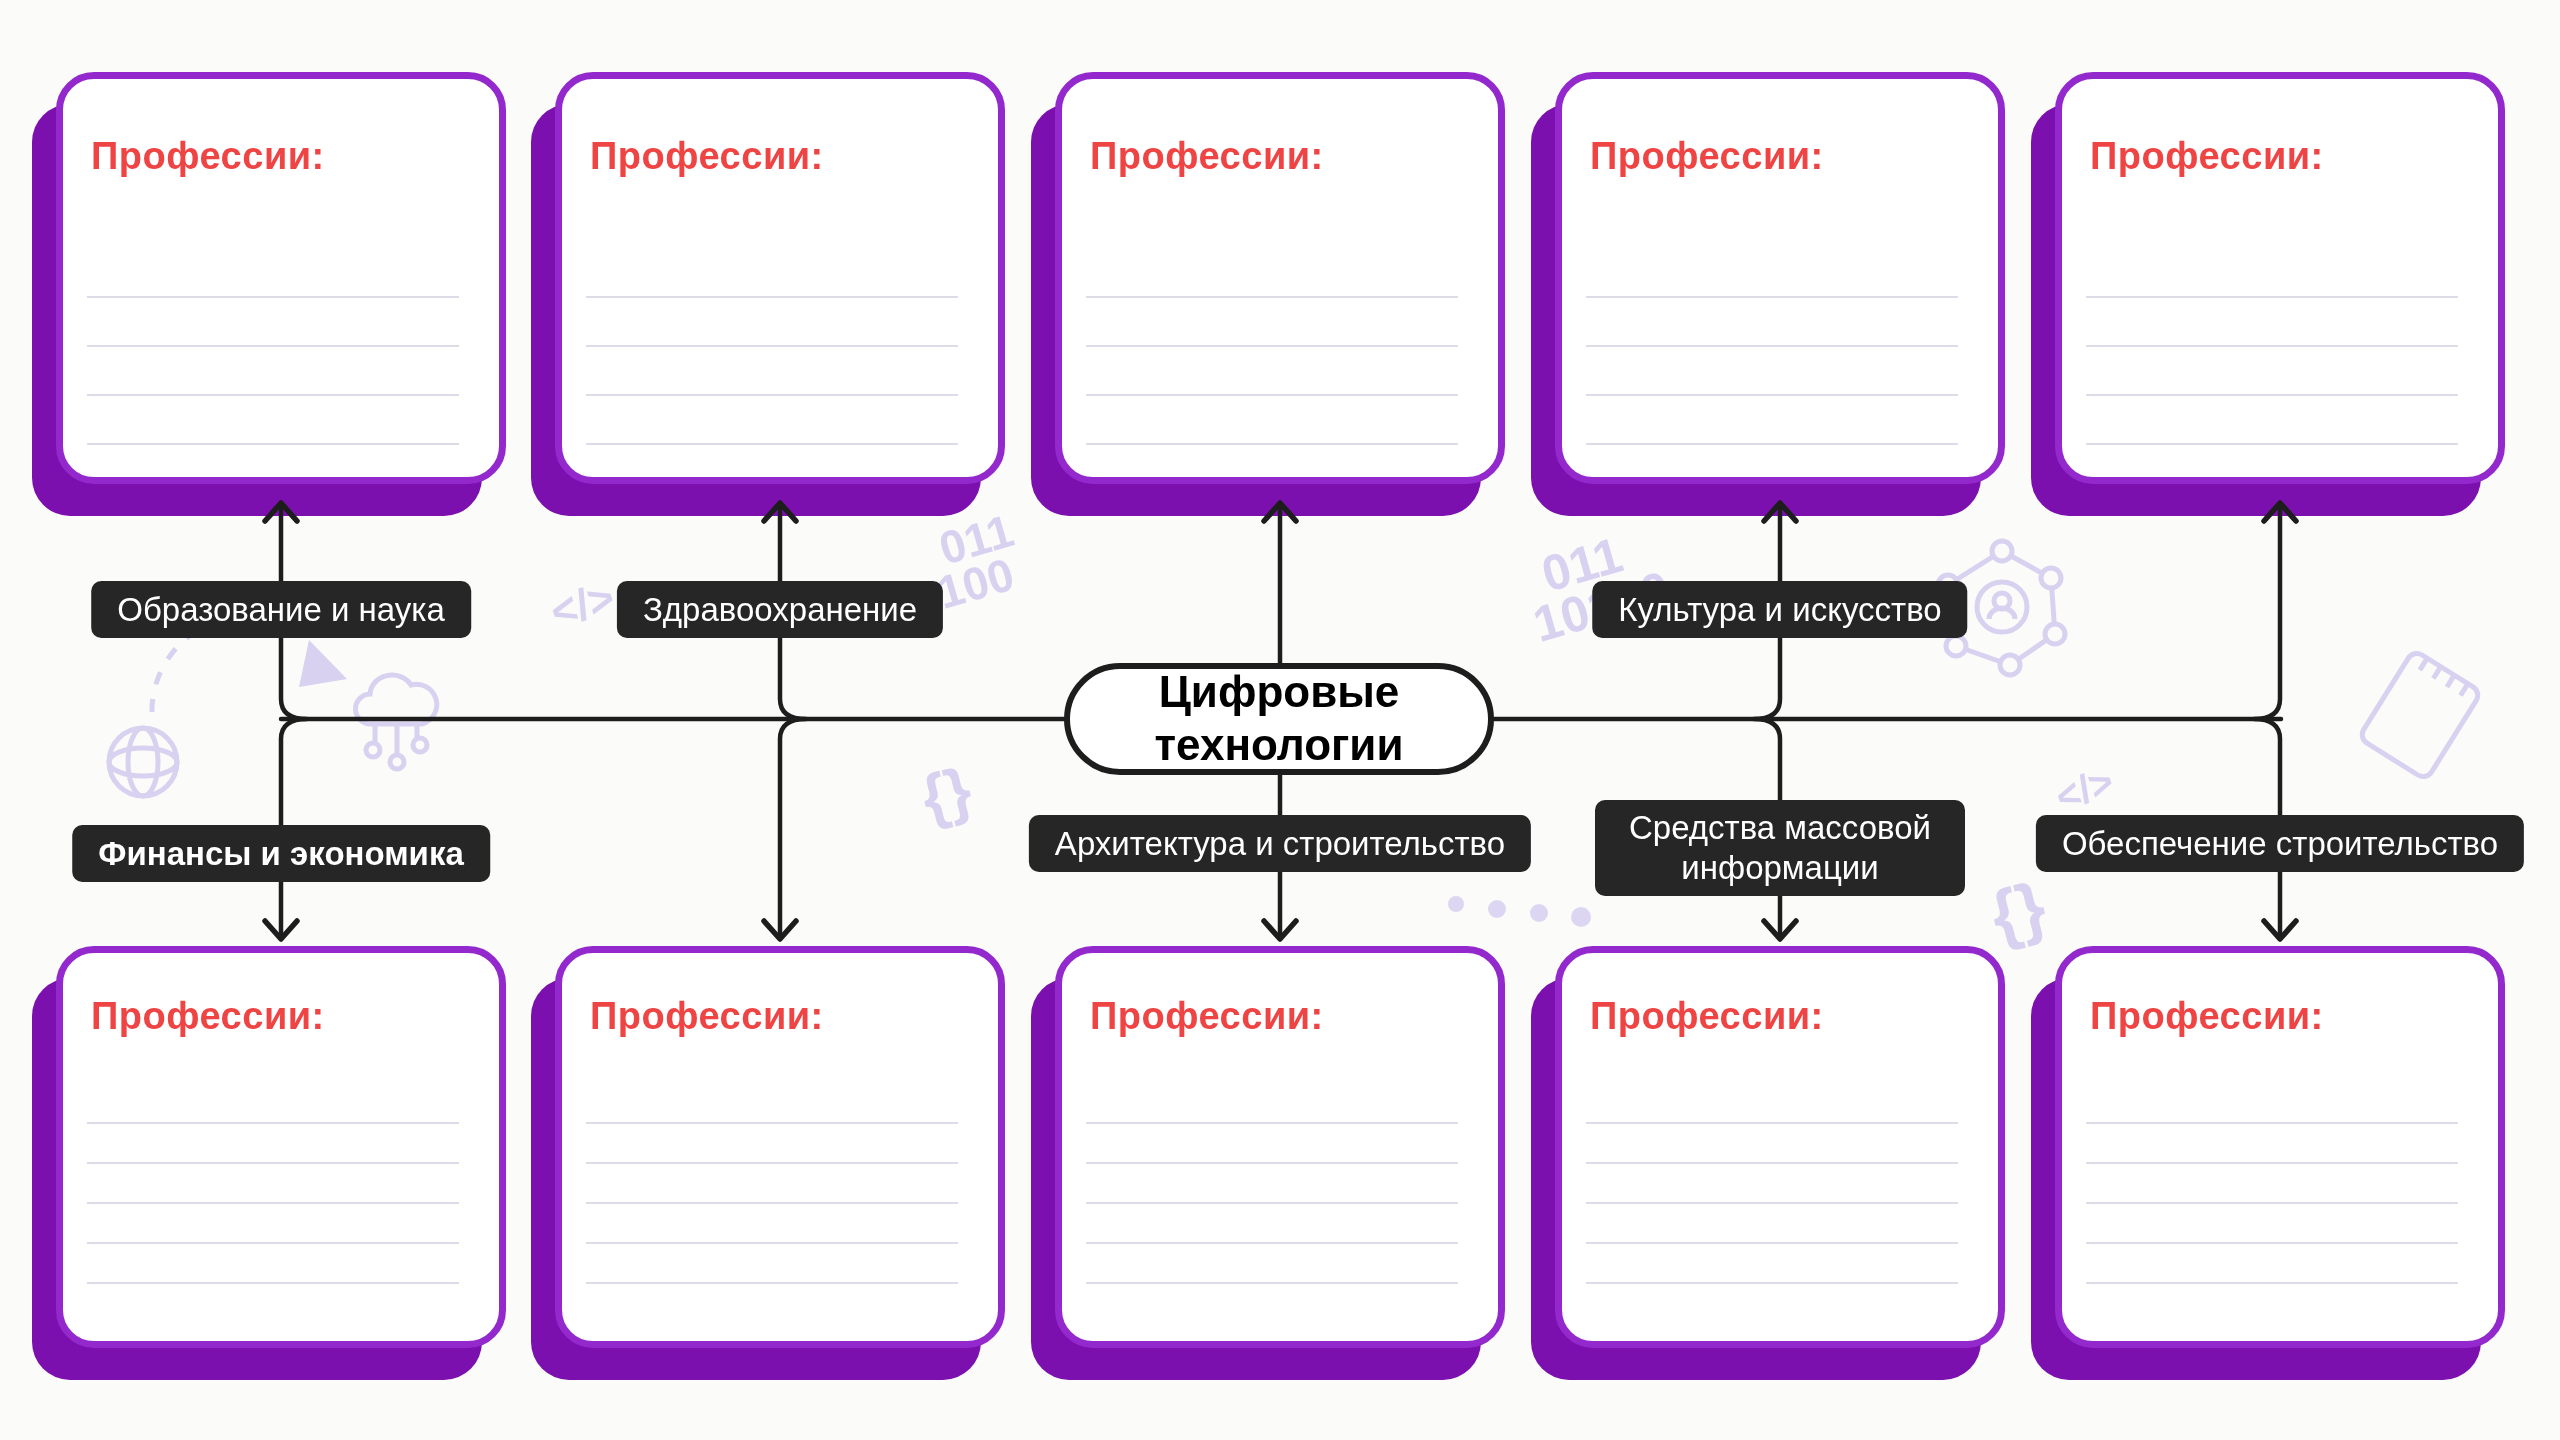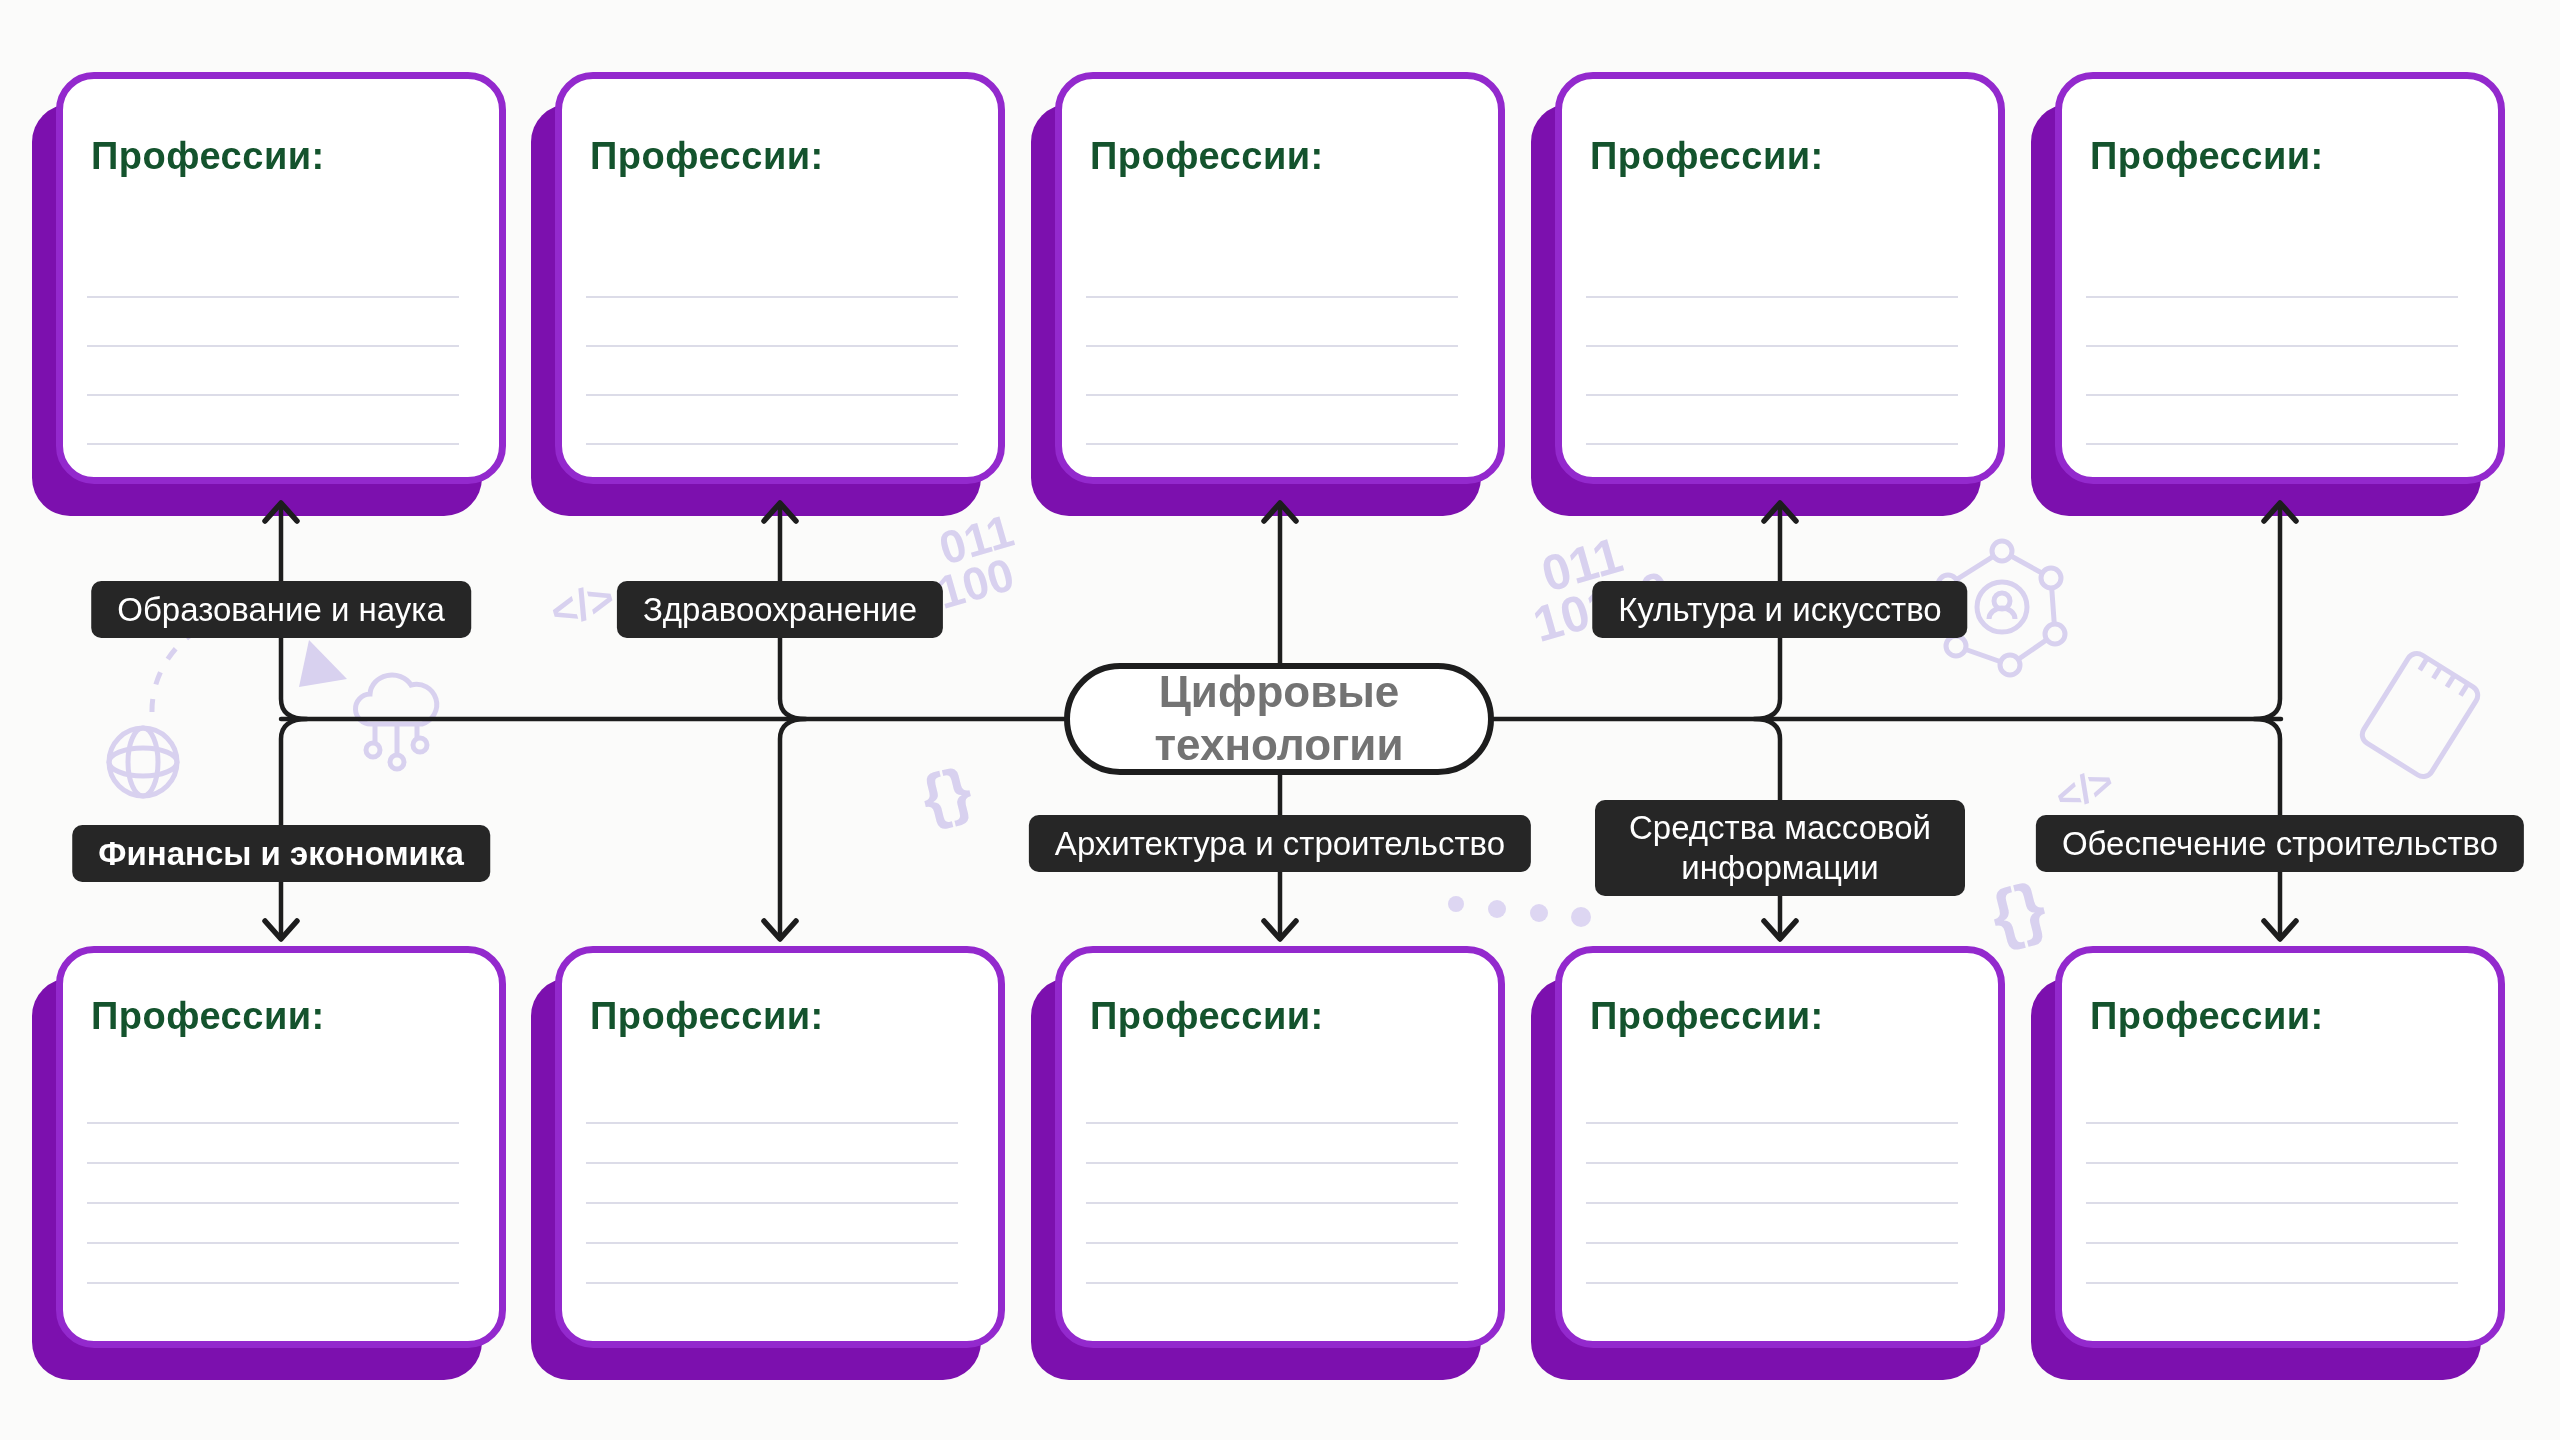--- a/index.html
+++ b/index.html
@@ -21,21 +21,21 @@
   }
   .card::before{
     content:"";position:absolute;inset:-7px;
     transform:translate(-24px,32px);
     background:#7c10ae;border-radius:38px;z-index:-1;
   }
   .card-top{top:72px;height:412px;}
   .card-bottom{top:946px;height:402px;}
   .card-header{
     position:absolute;left:28px;top:56px;
-    font-size:38px;font-weight:700;color:#14532d;letter-spacing:.5px;
+    font-size:38px;font-weight:700;color:#ef4444;letter-spacing:.5px;
   }
   .card-bottom .card-header{top:42px;}
   .rule{
     position:absolute;left:24px;right:40px;height:0;
     border-top:2px solid #dcdce8;
   }
 
   
   .chip{
     position:absolute;transform:translateX(-50%);
@@ -53,21 +53,21 @@
 
   
   .pill{
     position:absolute;left:1064px;top:663px;width:430px;height:112px;
     background:#ffffff;border:6px solid #1d1d1d;border-radius:60px;
     box-sizing:border-box;display:flex;align-items:center;justify-content:center;
     text-align:center;
   }
   .pill span{
     display:block;width:280px;font-size:44px;font-weight:700;
-    color:#737373;line-height:1.2;
+    color:#000000;line-height:1.2;
   }
 </style>
 </head>
 <body>
 
 <svg id="decor-layer" class="layer" viewBox="0 0 2560 1440">
   <g stroke="#d8d1ef" fill="none" stroke-width="5">
 
     <g>
       <path d="M152,712 A100,96 0 0 1 312,634" stroke-dasharray="13 15"></path>

